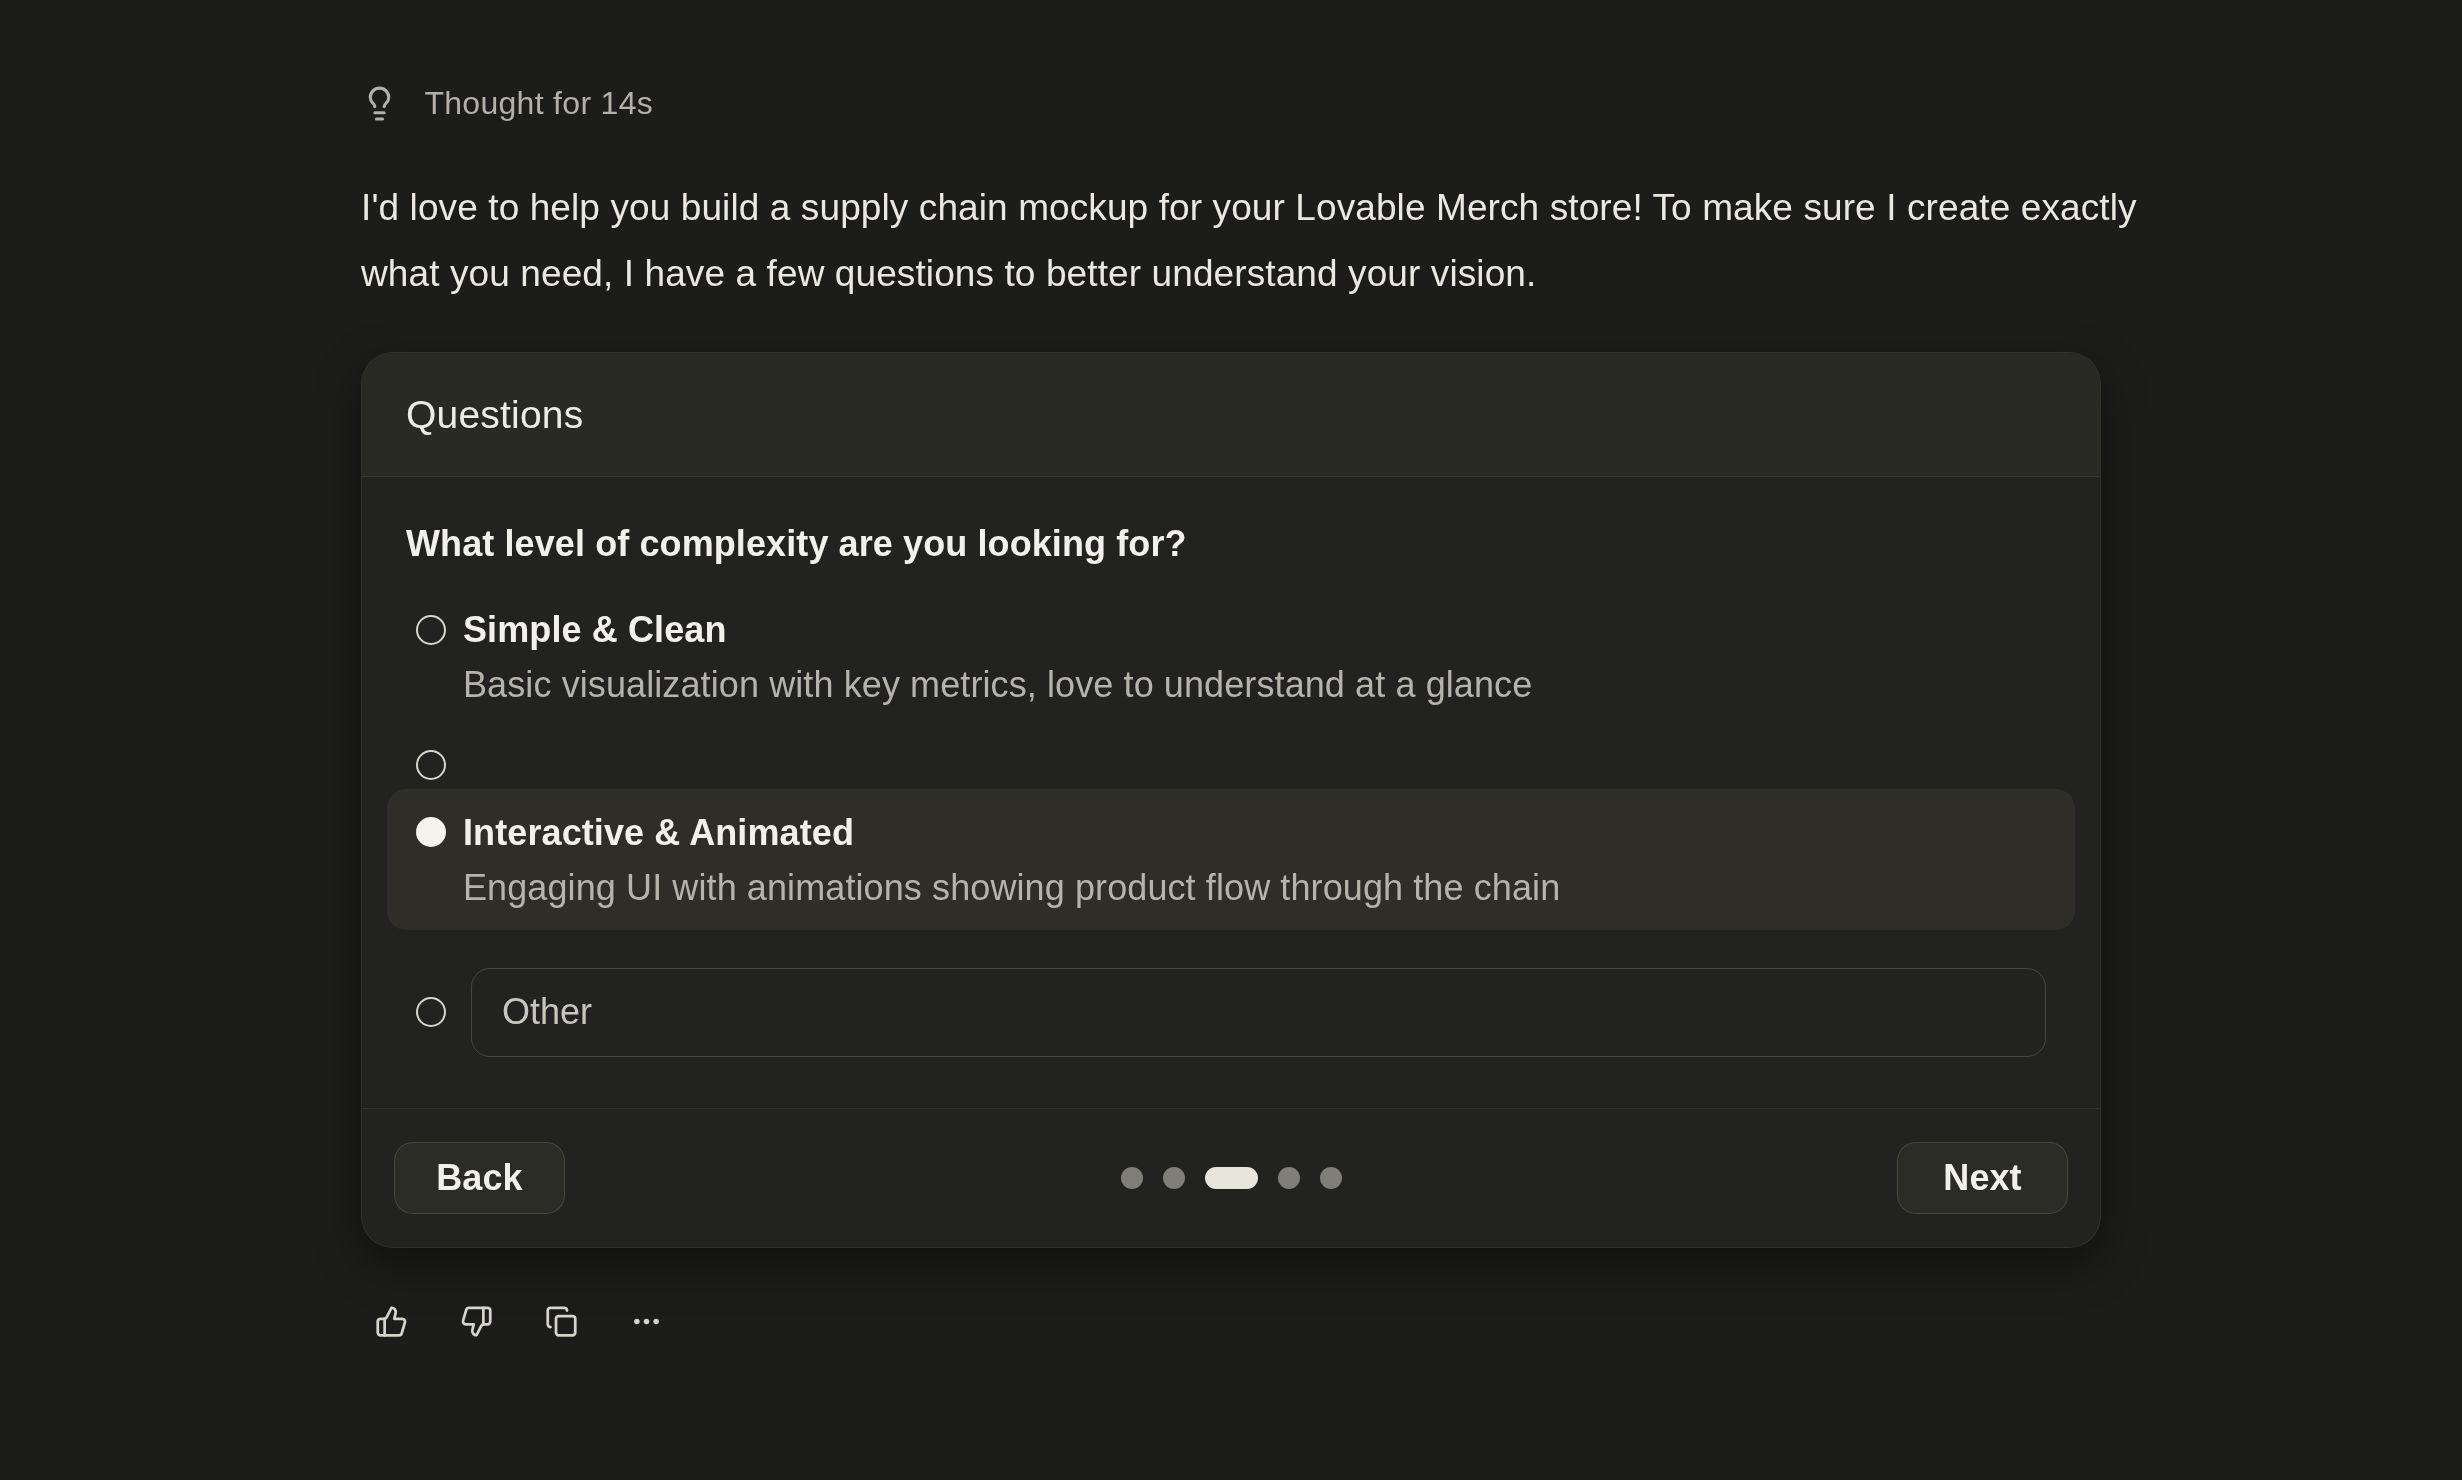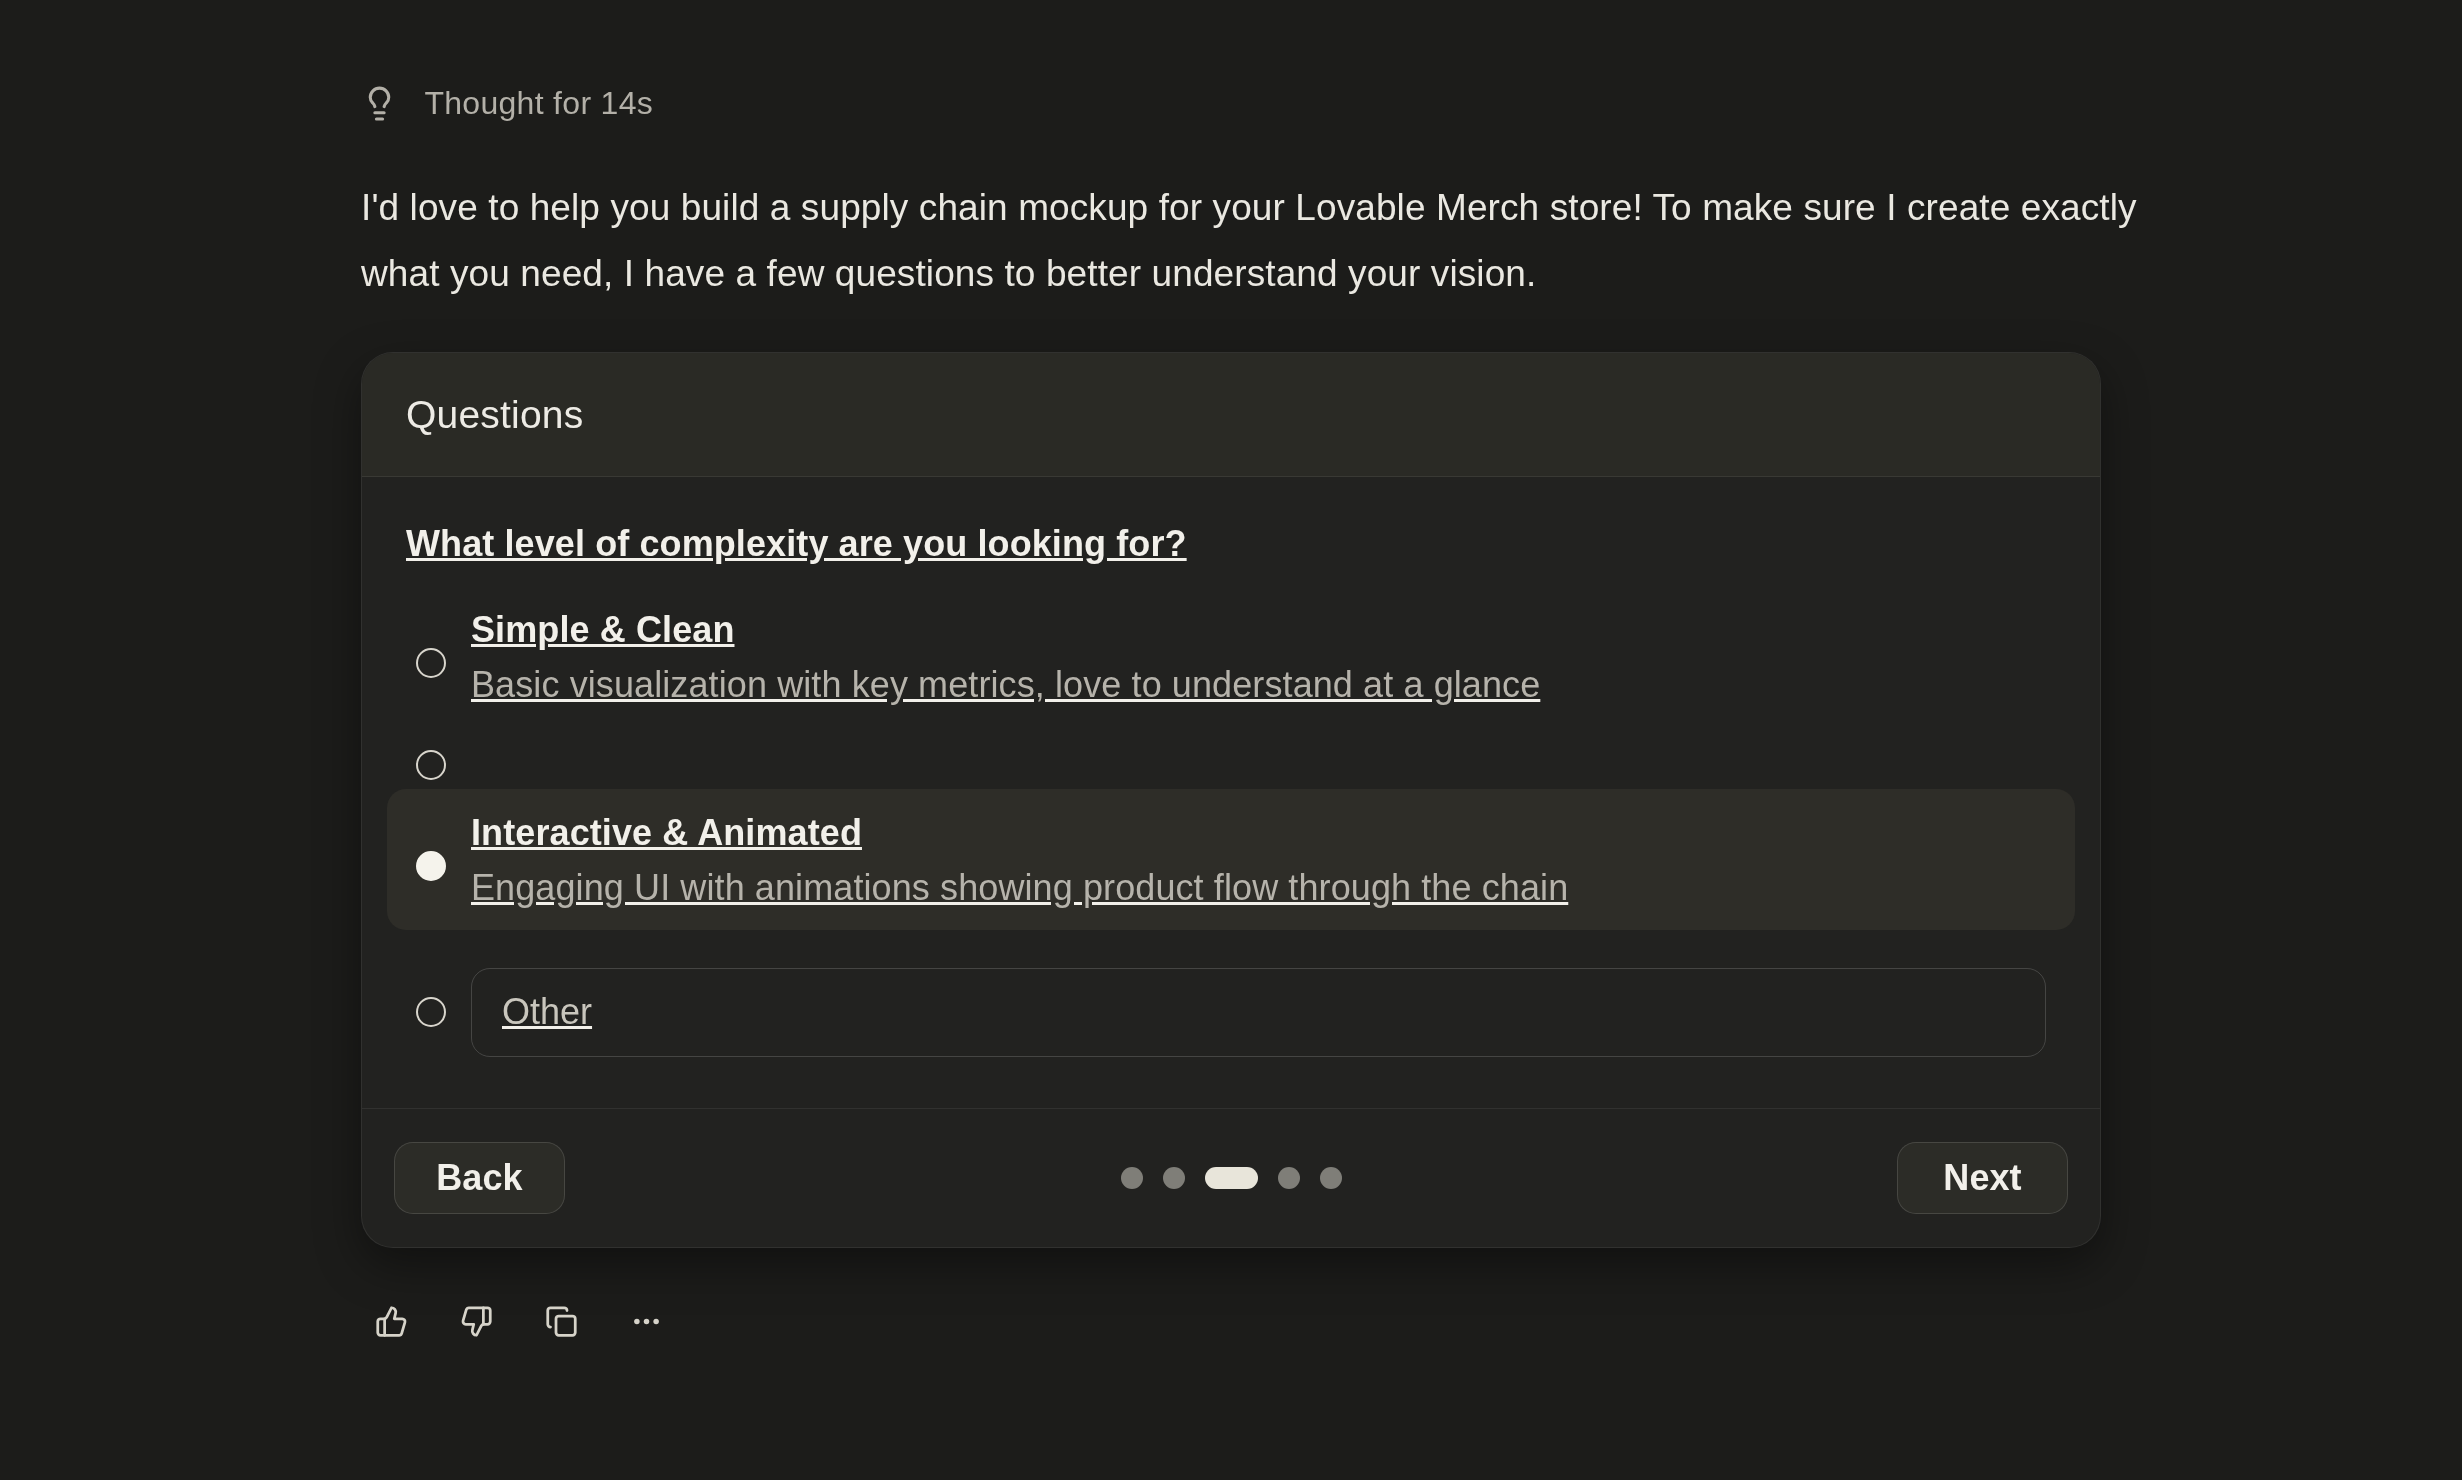--- a/index.html
+++ b/index.html
@@ -58,29 +58,29 @@
   }
   .card-header{
     height:124px;
     background:var(--card-header-bg);
     border-bottom:1.7px solid var(--border);
     display:flex;align-items:center;
     padding:0 44px;
   }
   .card-title{font-size:39px;font-weight:500;color:#edebe5;letter-spacing:0.2px;}
 
-  .card-body{padding:46px 25px 51px;text-decoration:underline;}
+  .card-body{padding:46px 25px 51px;}
   .question-text{
     margin-left:19px;
     font-size:36px;font-weight:700;line-height:41px;
     color:var(--text-primary);letter-spacing:0.1px;
   }
   .options{margin-top:38px;display:flex;flex-direction:column;gap:25px;}
   .option{
-    display:flex;align-items:center;gap:25px;
+    display:flex;align-items:flex-start;gap:17px;
     padding:0 29px;border-radius:19px;
   }
   .option.selected{
     background:var(--highlight-bg);
     padding:15.5px 29px;margin:-15.5px 0;
   }
   .radio{
     flex:0 0 auto;width:30px;height:30px;margin-top:12.6px;
     border:2.9px solid var(--radio-stroke);border-radius:50%;
     background:transparent;

